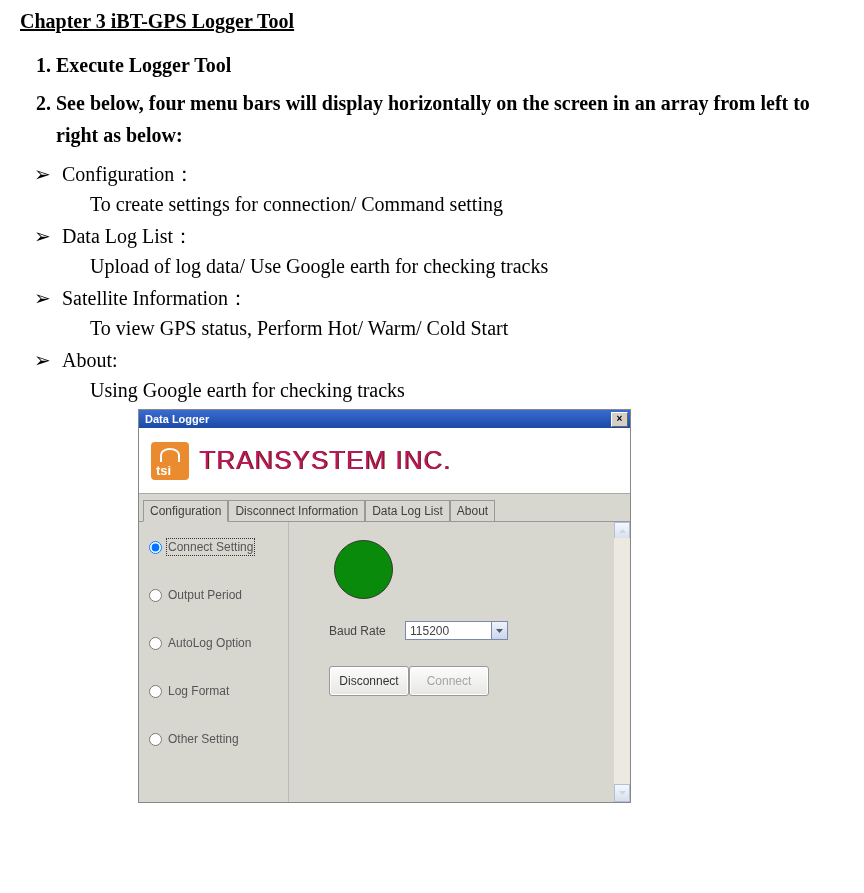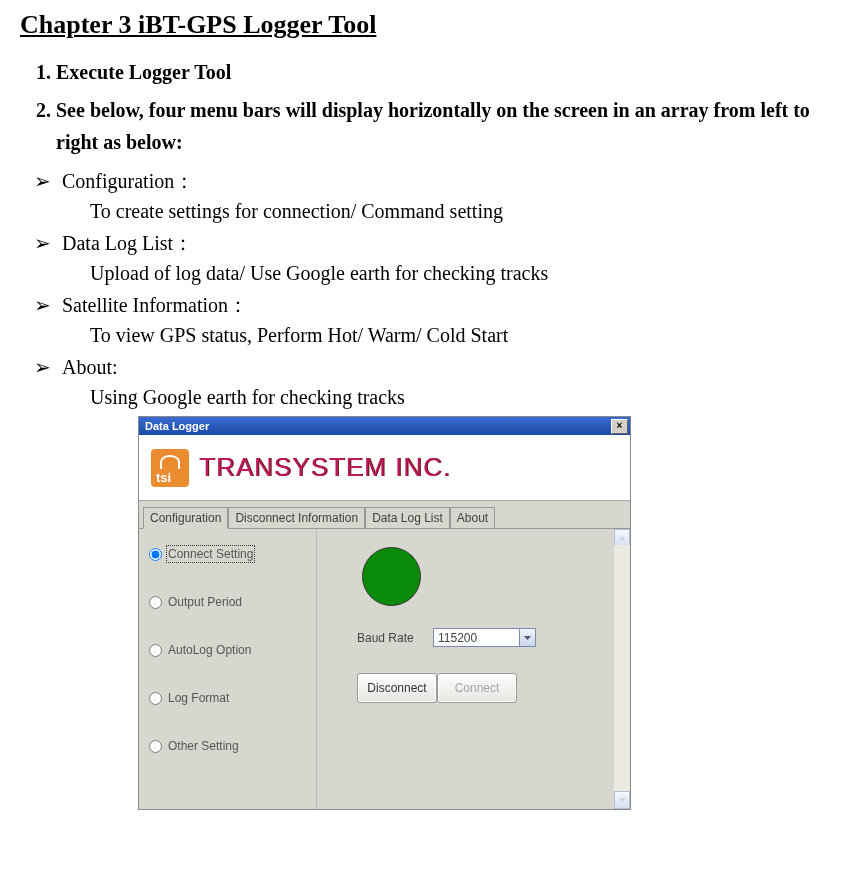--- a/index.html
+++ b/index.html
@@ -5,21 +5,21 @@
     body {
       font-family: "Times New Roman", Times, serif;
       font-size: 20px;
       margin: 0;
       padding: 10px 20px;
       width: 824px;
       color: #000;
       background: #fff;
     }
     h1 {
-      font-size: 26px;
+      font-size: 20px;
       font-weight: bold;
       text-decoration: underline;
       margin: 0 0 16px 0;
     }
     .num-list {
       list-style: decimal;
       margin: 0 0 8px 0;
       padding-left: 36px;
       font-weight: bold;
     }
@@ -149,21 +149,21 @@
       background: #D8D7CF;
       border-bottom: 1px solid #D8D7CF;
       margin-bottom: -1px;
       z-index: 2;
     }
     .content {
       display: flex;
       min-height: 280px;
     }
     .sidebar {
-      width: 178px;
+      width: 150px;
       border-right: 1px solid #bbb;
       padding: 18px 6px 10px 10px;
       box-sizing: border-box;
     }
     .radio-row {
       display: flex;
       align-items: center;
       margin-bottom: 34px;
       font-size: 12px;
       color: #555;

